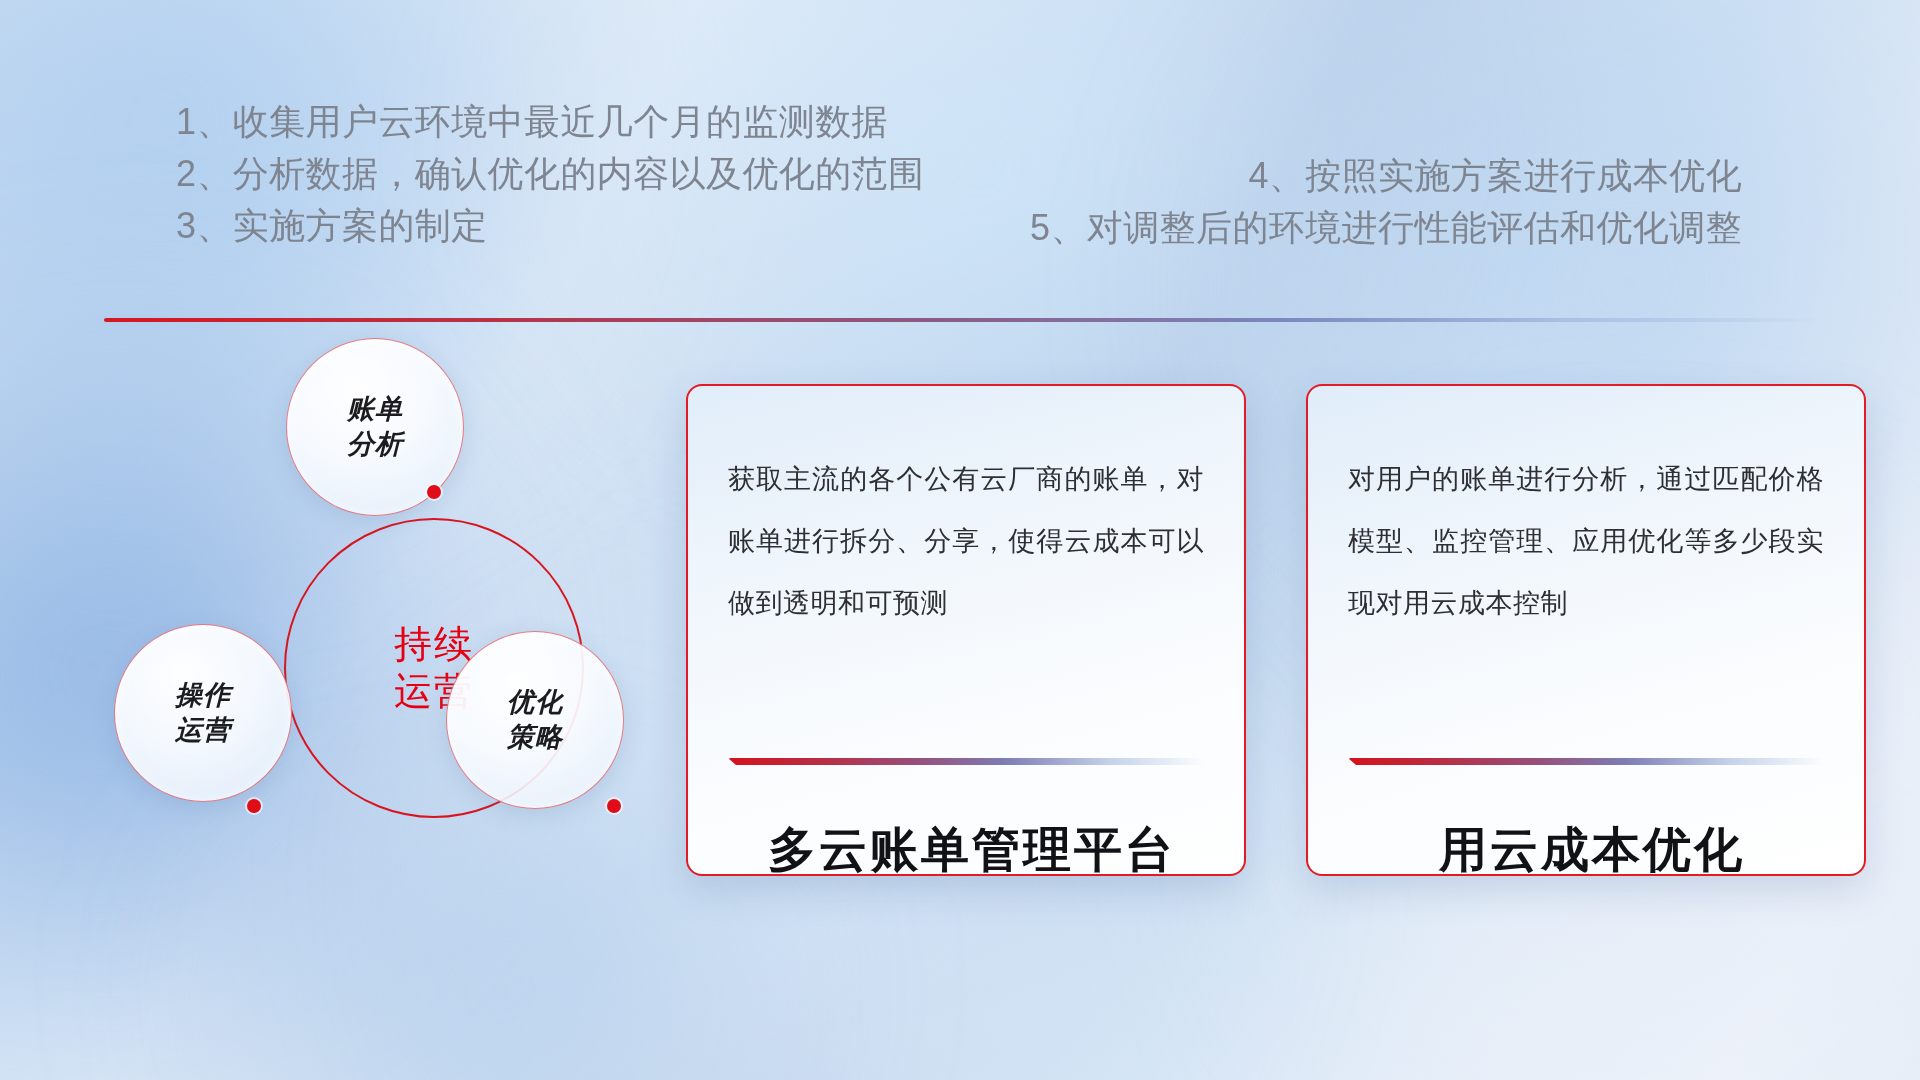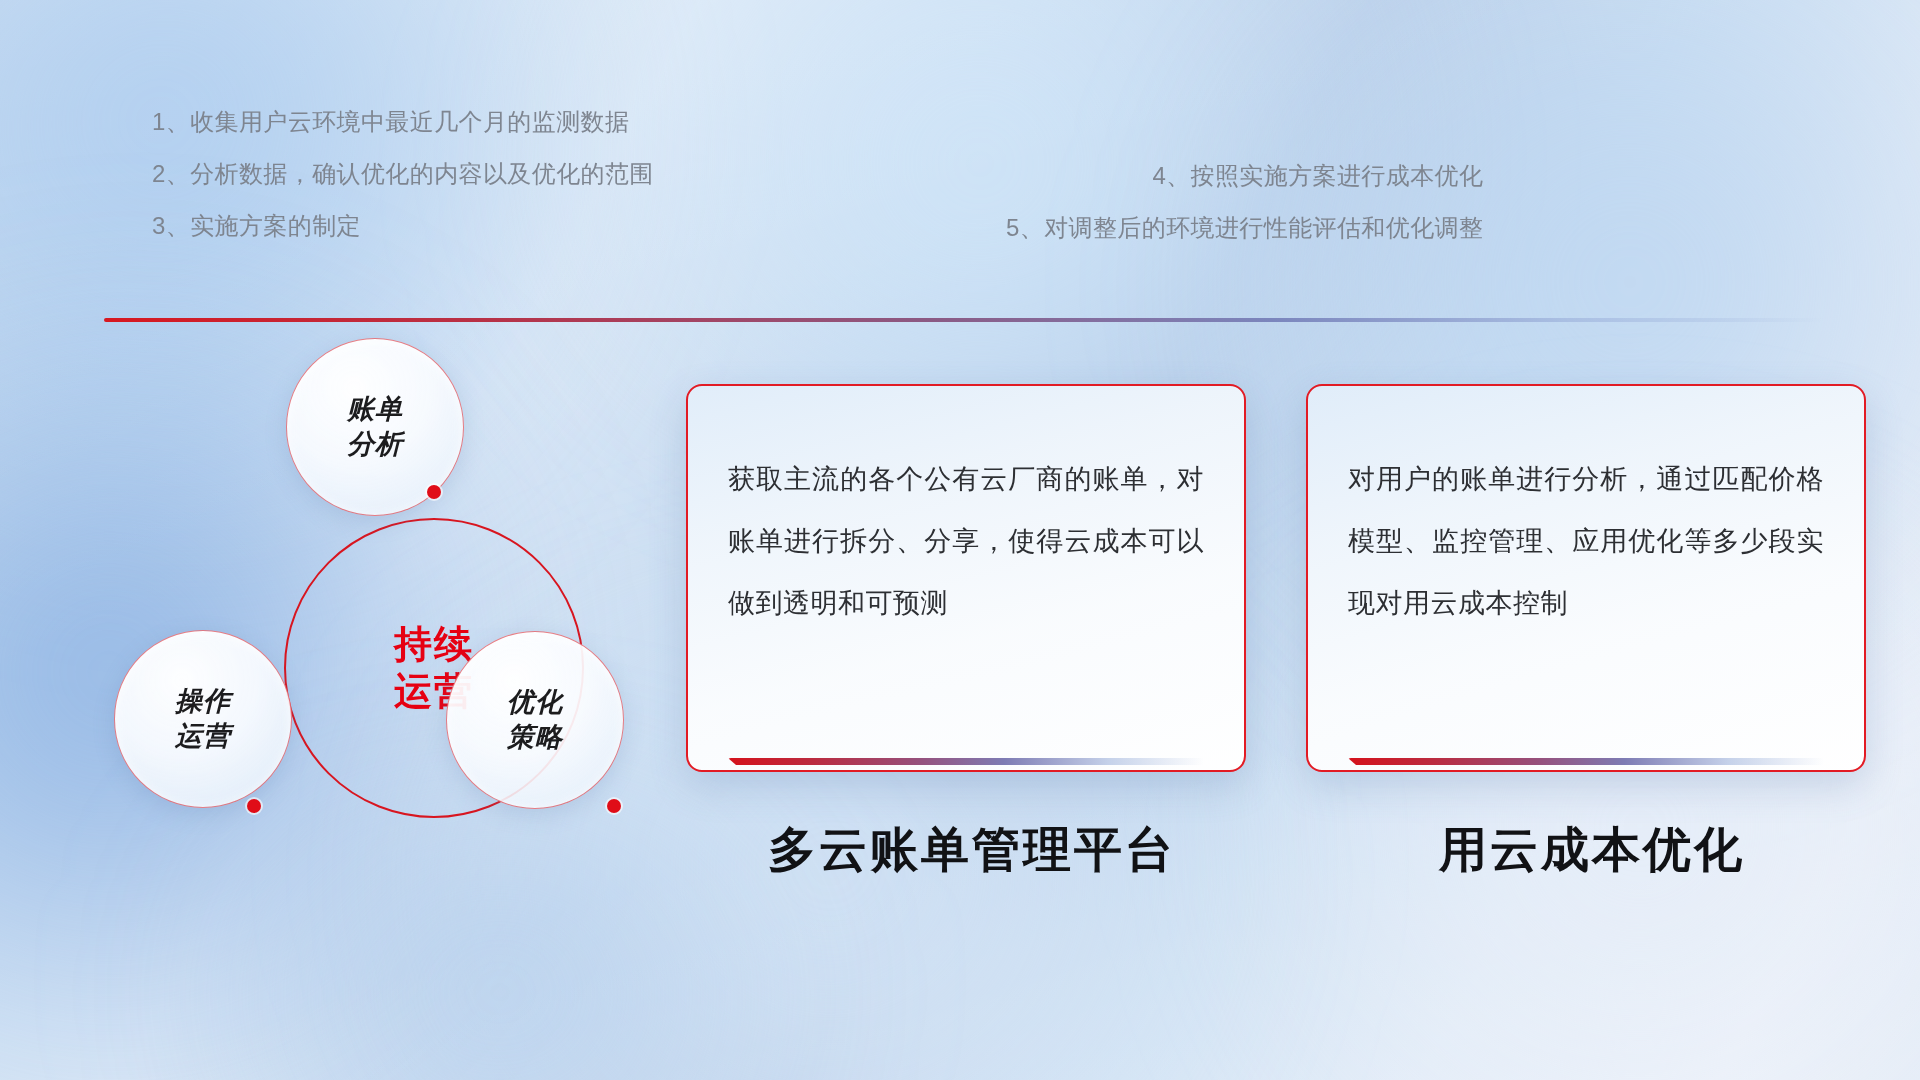--- a/index.html
+++ b/index.html
@@ -45,22 +45,22 @@
     position:absolute; inset:0;
     background:linear-gradient(160deg, rgba(255,255,255,.22) 0%, rgba(255,255,255,0) 38%,
                rgba(255,255,255,0) 62%, rgba(255,255,255,.28) 100%);
   }
 
   
   .list-col{ position:absolute; }
   #list-left { left:152px; top:96px; }
   #list-right{ left:1006px; top:150px;text-align:right; }
   .list-item{
-    font-size:24px; line-height:52px; color:#7e8590;
-    letter-spacing:.4px; white-space:nowrap;
+    font-size:36px; line-height:52px; color:#7e8590;
+    letter-spacing:.4px; white-space:nowrap;margin-left:24px;
   }
 
   
   #header-divider{
     position:absolute; left:104px; top:318px; width:1720px; height:4px;
     background:linear-gradient(90deg,#d71820 0%, #b83146 22%, #8b5a84 48%, #7b86bd 68%,
                rgba(150,170,215,.55) 85%, rgba(190,205,232,0) 100%);
     border-radius:2px;
   }
 
@@ -73,43 +73,43 @@
     background:transparent;
   }
   .v-bubble{
     border:1.6px solid rgba(216,21,31,.55);
     background:
       radial-gradient(circle at 38% 28%, rgba(255,255,255,.98) 0%, rgba(250,252,255,.92) 45%, rgba(228,239,250,.82) 100%);
     box-shadow:0 6px 22px rgba(90,125,175,.20), inset 0 2px 12px rgba(255,255,255,.85);
     display:flex; align-items:center; justify-content:center;
   }
   .v-top   { left:190px; top:-10px;  width:178px; height:178px; }
-  .v-left  { left:18px;  top:282px;  width:178px; height:178px; }
+  .v-left  { left:18px;  top:276px;  width:178px; height:178px; }
   .v-right { left:350px; top:283px;  width:178px; height:178px; }
   .v-label{
     font-size:27px; font-weight:bold; color:#1c1c1e;
     text-align:center; line-height:1.28; letter-spacing:1px;font-style:italic;
   }
   .v-center-label{
     position:absolute; left:188px; top:170px; width:300px; height:300px;
     display:flex; align-items:center; justify-content:center;
-    font-size:38px; font-weight:bold; color:#e60012;
+    font-size:38px; font-weight:normal; color:#e60012;
     text-align:center; line-height:1.25; letter-spacing:2px;
   }
   .v-dot{
     position:absolute; width:14px; height:14px; border-radius:50%;
     background:#e00d18; box-shadow:0 0 0 2px rgba(255,255,255,.6);
   }
   .dot-top  { left:331px; top:137px; }
   .dot-left { left:151px; top:451px; }
   .dot-right{ left:511px; top:451px; }
 
   
   .card{
-    position:absolute; top:384px; width:560px; height:388px;
+    position:absolute; top:384px; width:560px; height:492px;
     border:2px solid #e21b24; border-radius:16px;
     background:linear-gradient(165deg,
         rgba(226,238,250,.94) 0%,
         rgba(240,246,252,.96) 30%,
         rgba(250,252,254,.98) 62%,
         rgba(255,255,255,.99) 100%);
     box-shadow:0 14px 38px rgba(70,105,160,.20);
     padding:62px 40px 0 40px;
   }
   #card-1{ left:686px; }

